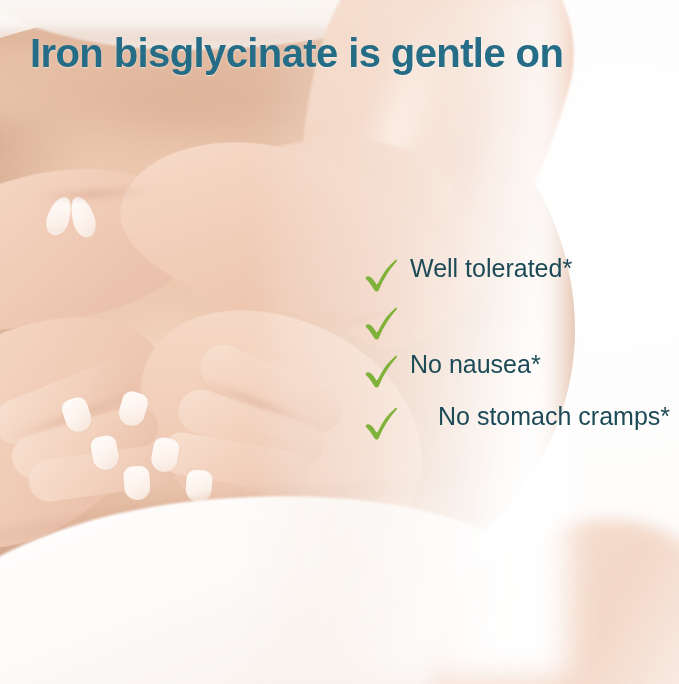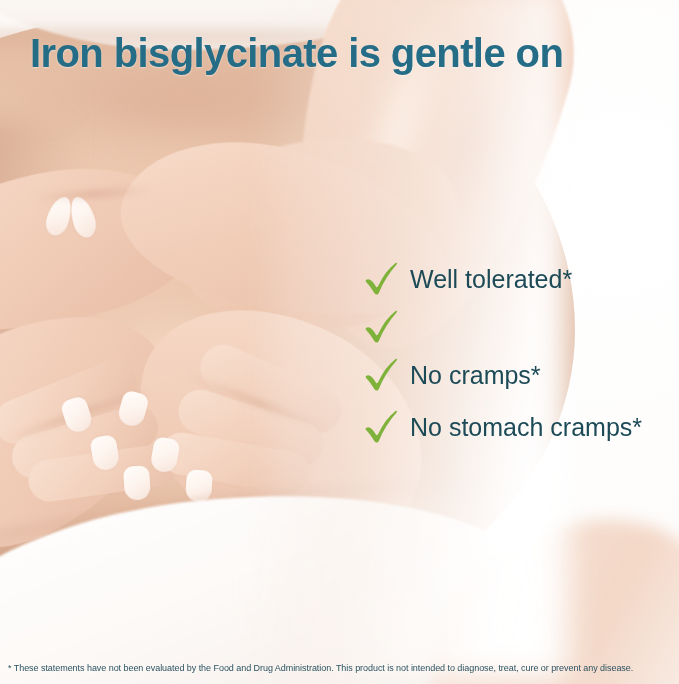--- a/index.html
+++ b/index.html
@@ -310,25 +310,24 @@
   }
 
   .benefits {
     position: absolute;
     left: 362px;
     top: 256px;
     width: 312px;
   }
   .benefit {
     display: flex;
-    align-items: center;
     height: 46px;
     margin-bottom: 2px;
   }
-  .benefit:nth-child(4) { margin-top: 6px; }
+  .benefit:nth-child(4) { margin-top: 6px; gap: 28px; }
 
   .check {
     flex: 0 0 auto;
     width: 40px;
     height: 40px;
     margin-right: 8px;
     display: block;
   }
   .benefit-label {
     font-family: "Liberation Sans", sans-serif;
@@ -429,27 +428,26 @@
     <div class="benefit">
       <svg class="check" viewBox="0 0 40 40" aria-hidden="true">
         <path d="M4 21 C7 19 10 21 13.5 27 C14.5 28.6 15.4 28.7 16.3 26.8 C20.5 17.6 26.2 9.8 33.5 4 C34.6 3.2 35.6 4.4 34.6 5.6 C27.4 13.6 21.2 23.4 16.8 33.9 C15.9 36 13.8 36.2 12.5 34.3 C9.6 30 6.8 25.6 3.6 22.6 Z" fill="#7fb23a"></path>
       </svg>
     </div>
 
     <div class="benefit">
       <svg class="check" viewBox="0 0 40 40" aria-hidden="true">
         <path d="M4 21 C7 19 10 21 13.5 27 C14.5 28.6 15.4 28.7 16.3 26.8 C20.5 17.6 26.2 9.8 33.5 4 C34.6 3.2 35.6 4.4 34.6 5.6 C27.4 13.6 21.2 23.4 16.8 33.9 C15.9 36 13.8 36.2 12.5 34.3 C9.6 30 6.8 25.6 3.6 22.6 Z" fill="#7fb23a"></path>
       </svg>
-      <span class="benefit-label">No cramps*</span>
+      <span class="benefit-label">No nausea*</span>
     </div>
 
     <div class="benefit">
       <svg class="check" viewBox="0 0 40 40" aria-hidden="true">
         <path d="M4 21 C7 19 10 21 13.5 27 C14.5 28.6 15.4 28.7 16.3 26.8 C20.5 17.6 26.2 9.8 33.5 4 C34.6 3.2 35.6 4.4 34.6 5.6 C27.4 13.6 21.2 23.4 16.8 33.9 C15.9 36 13.8 36.2 12.5 34.3 C9.6 30 6.8 25.6 3.6 22.6 Z" fill="#7fb23a"></path>
       </svg>
       <span class="benefit-label">No stomach cramps*</span>
     </div>
 
   </div>
 
-  <div class="disclaimer">* These statements have not been evaluated by the Food and Drug Administration. This product is not intended to diagnose, treat, cure or prevent any disease.</div>
 
 </div>
 
 </body></html>

